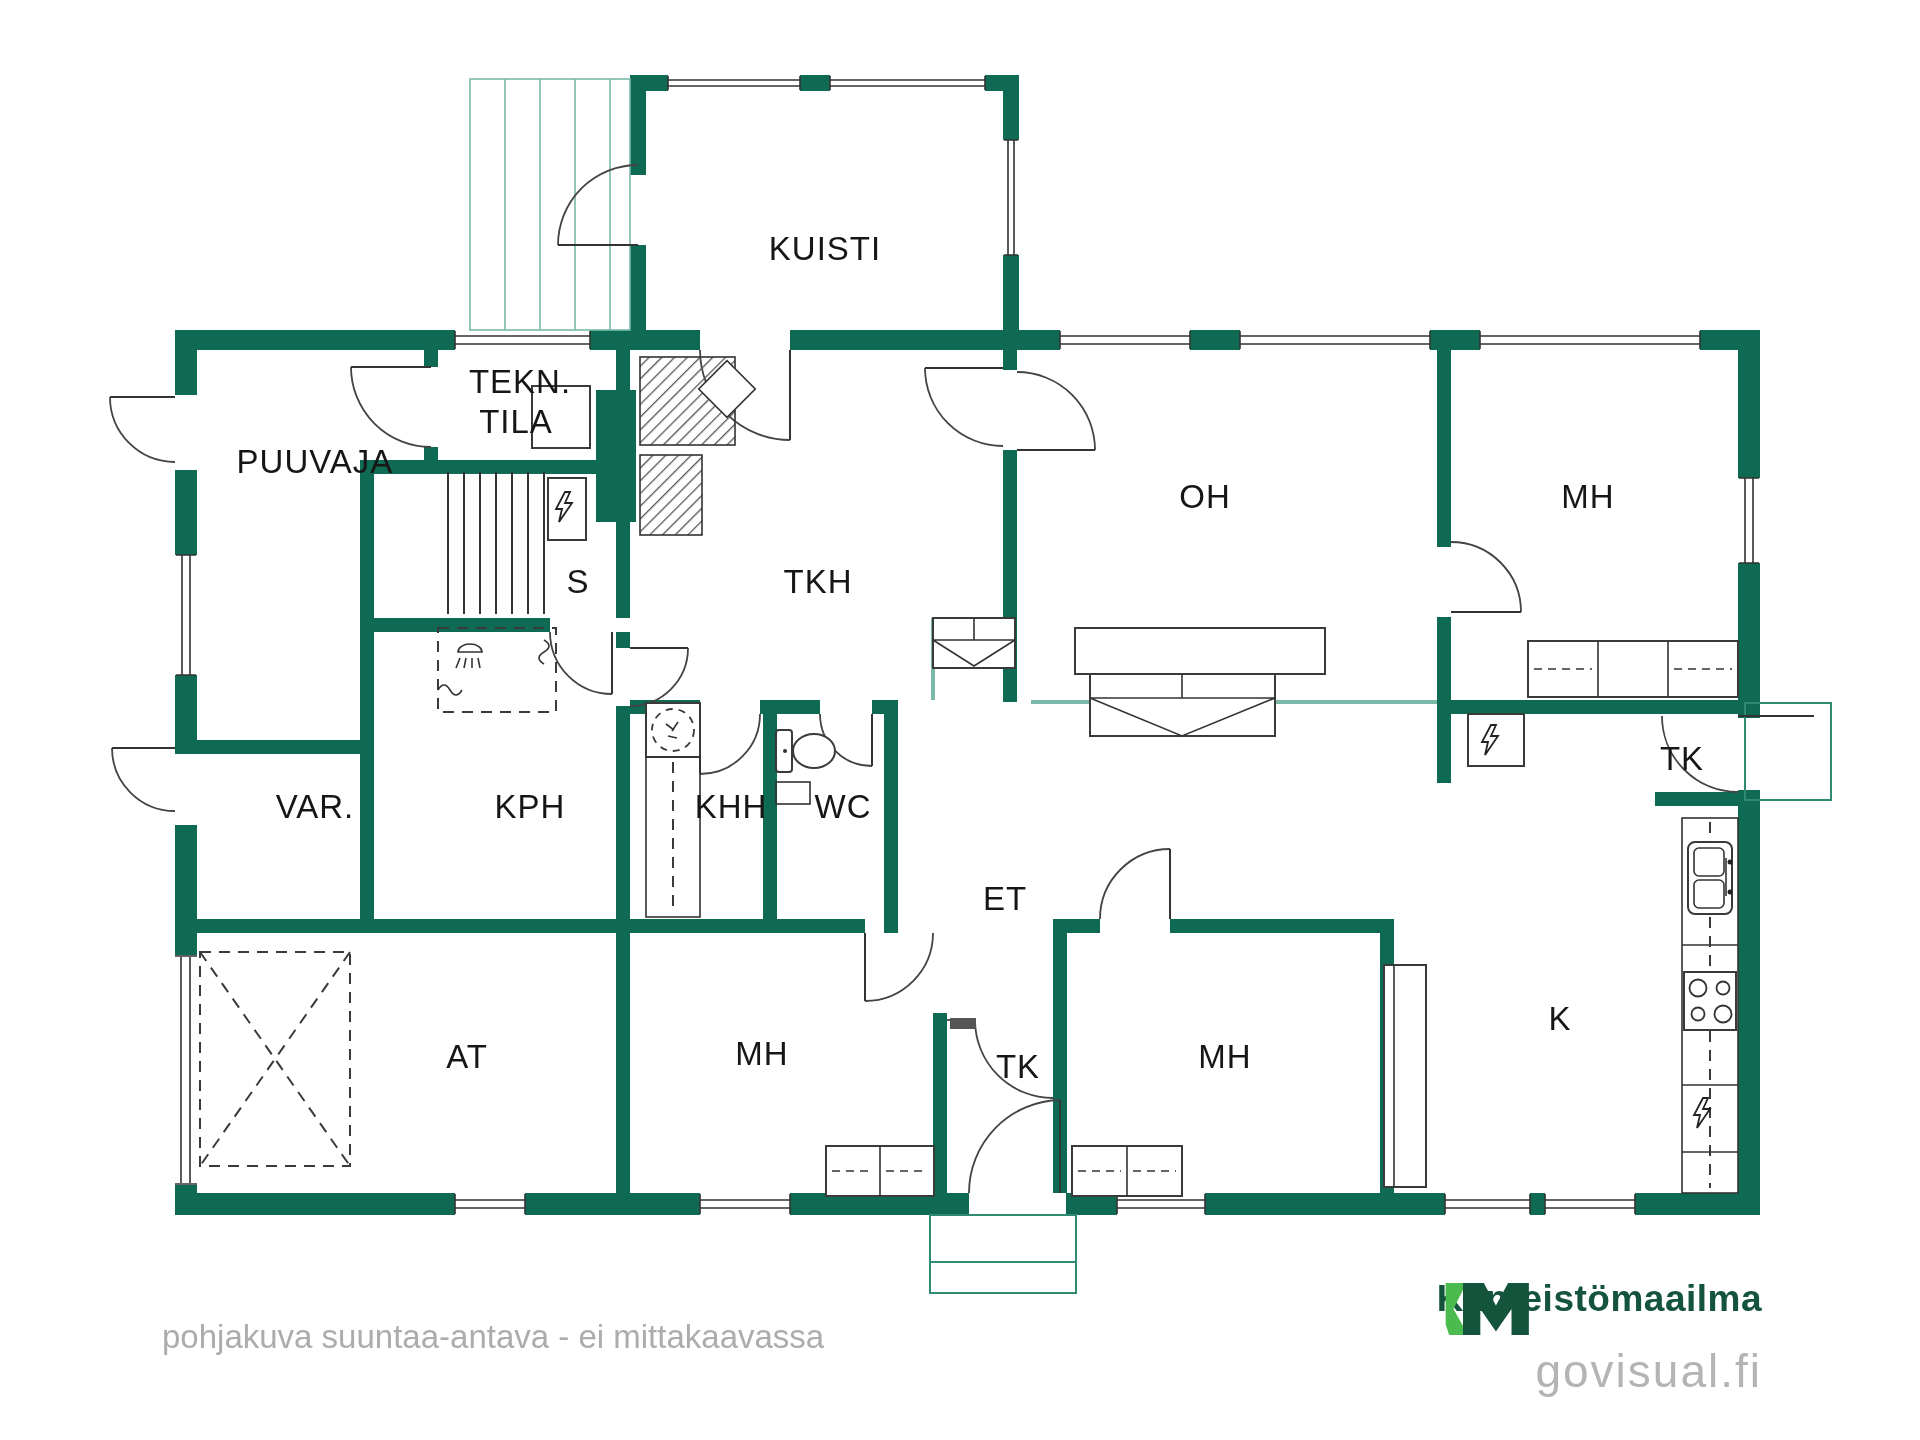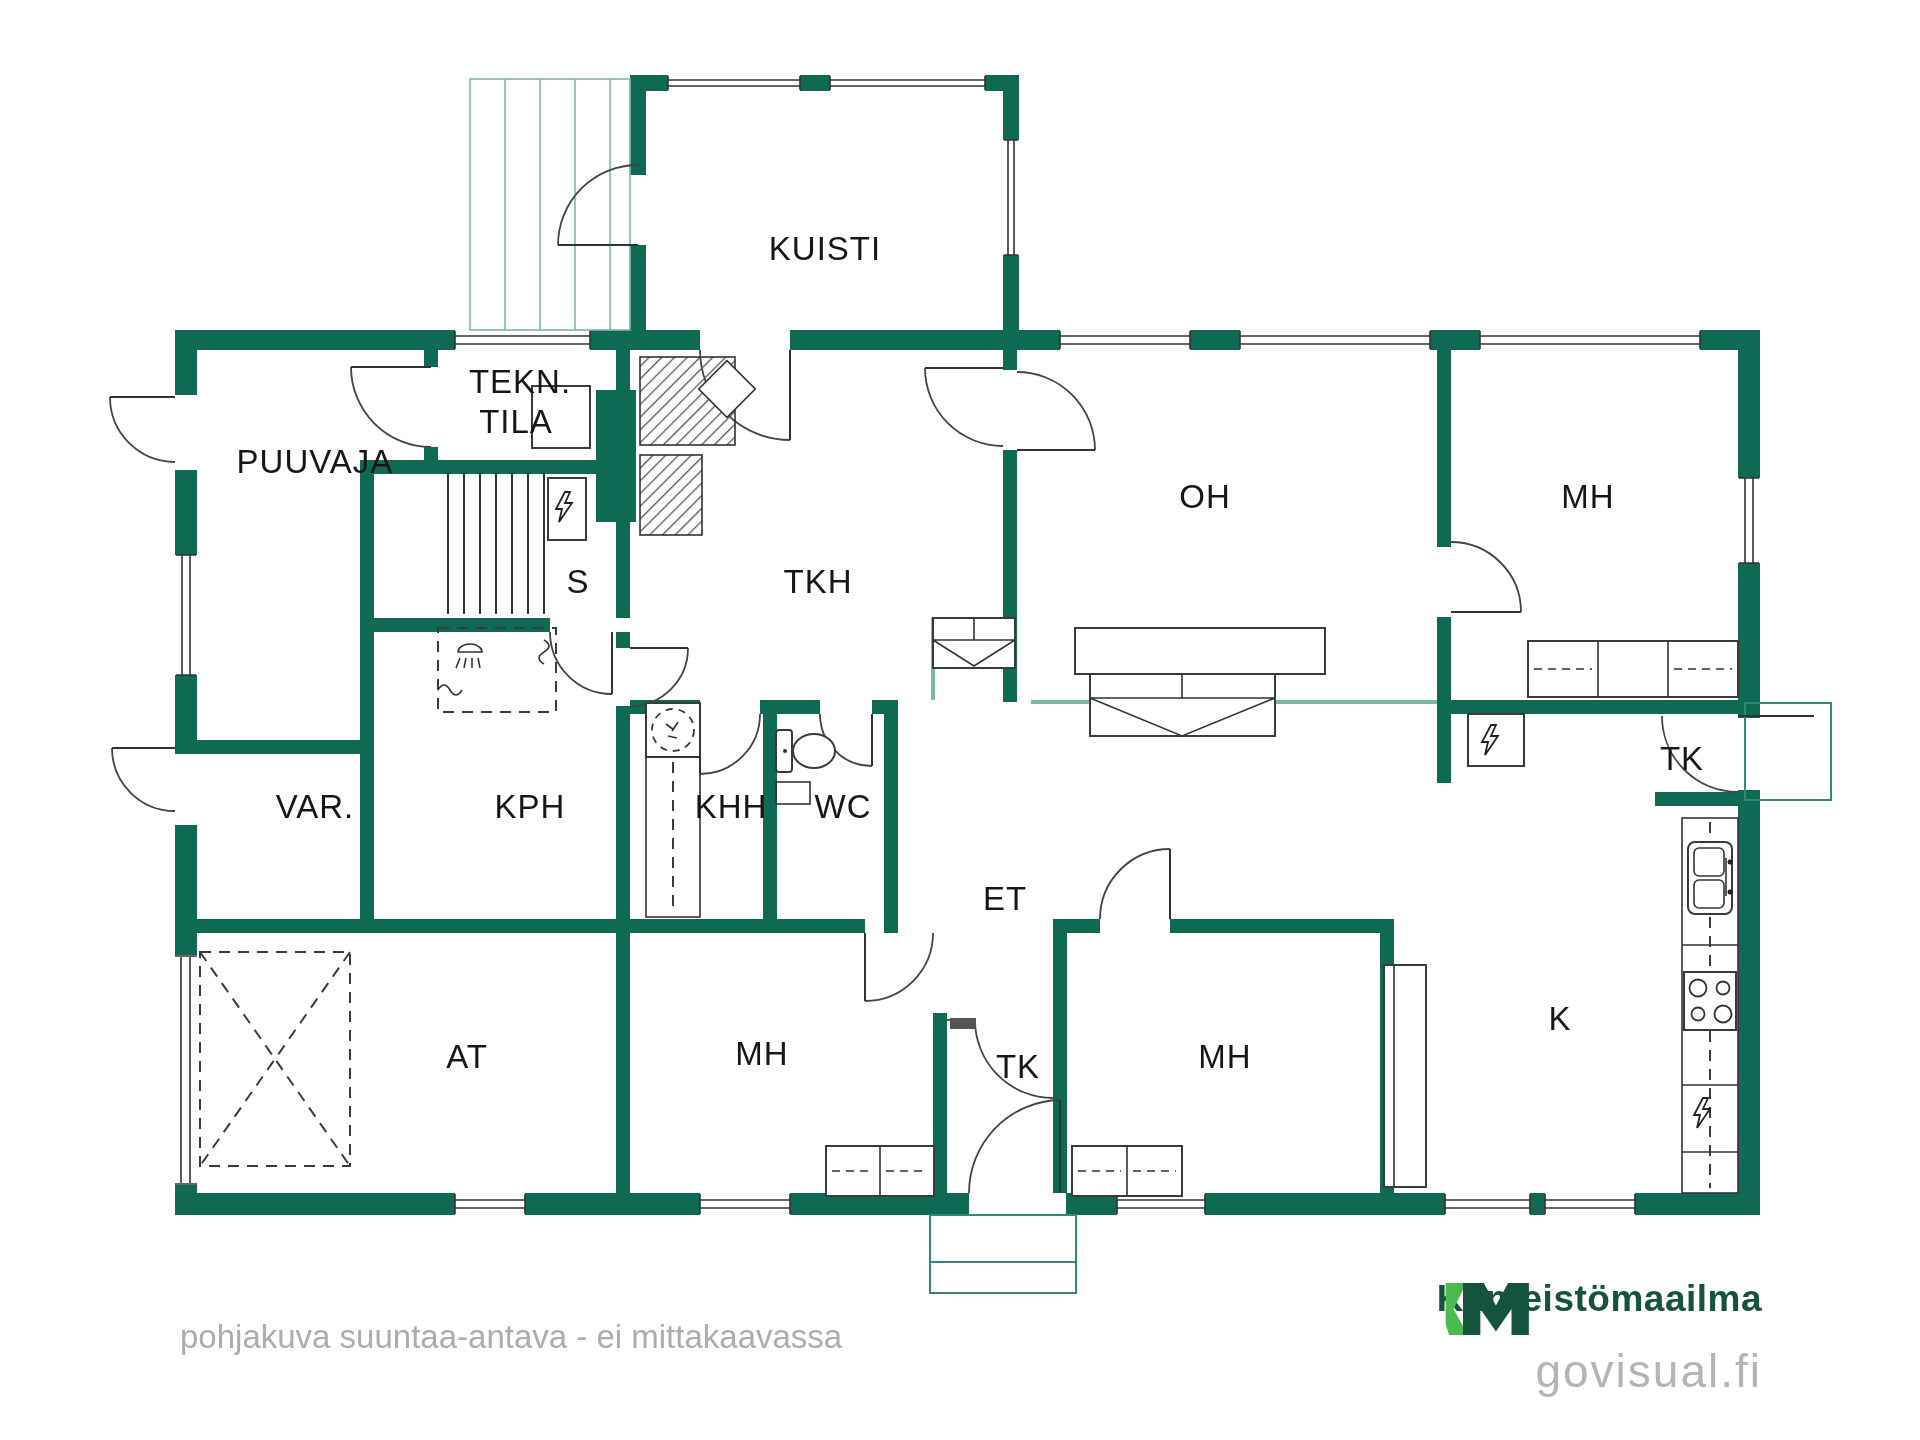--- a/index.html
+++ b/index.html
@@ -20,21 +20,21 @@
   .ln{stroke:var(--line);stroke-width:2;fill:none;}
   .thin{stroke:var(--line);stroke-width:1.6;fill:none;}
   .furn{stroke:#3a3a3a;stroke-width:2;fill:#fff;}
   .arc{stroke:#444;stroke-width:1.8;fill:none;}
   .dash{stroke:#3a3a3a;stroke-width:2;fill:none;stroke-dasharray:11 8;}
   .halfwall{stroke:var(--half);stroke-width:4;fill:none;}
   .deck{stroke:var(--half);stroke-width:1.6;fill:none;}
   .porchln{stroke:var(--porch);stroke-width:2;fill:none;}
   .roomlabel{font-family:"Liberation Sans",sans-serif;font-size:33px;letter-spacing:1px;
              fill:var(--label);text-anchor:middle;}
-  .footer-note{position:absolute;left:180px;top:1318px;font-size:33px;color:var(--muted);}
+  .footer-note{position:absolute;left:162px;top:1318px;font-size:33px;color:var(--muted);}
   .brand{position:absolute;right:158px;top:1278px;text-align:right;}
   .brand-row{display:flex;align-items:center;gap:12px;justify-content:flex-end;}
   .brand-name{font-size:37px;font-weight:bold;color:var(--brand-dark);letter-spacing:0.5px;}
   .brand-site{font-size:46px;color:#b4b4b4;letter-spacing:2px;margin-top:24px;}
 </style>
 </head>
 <body>
 
 <div class="canvas">
 <svg width="1920" height="1440" viewBox="0 0 1920 1440">

